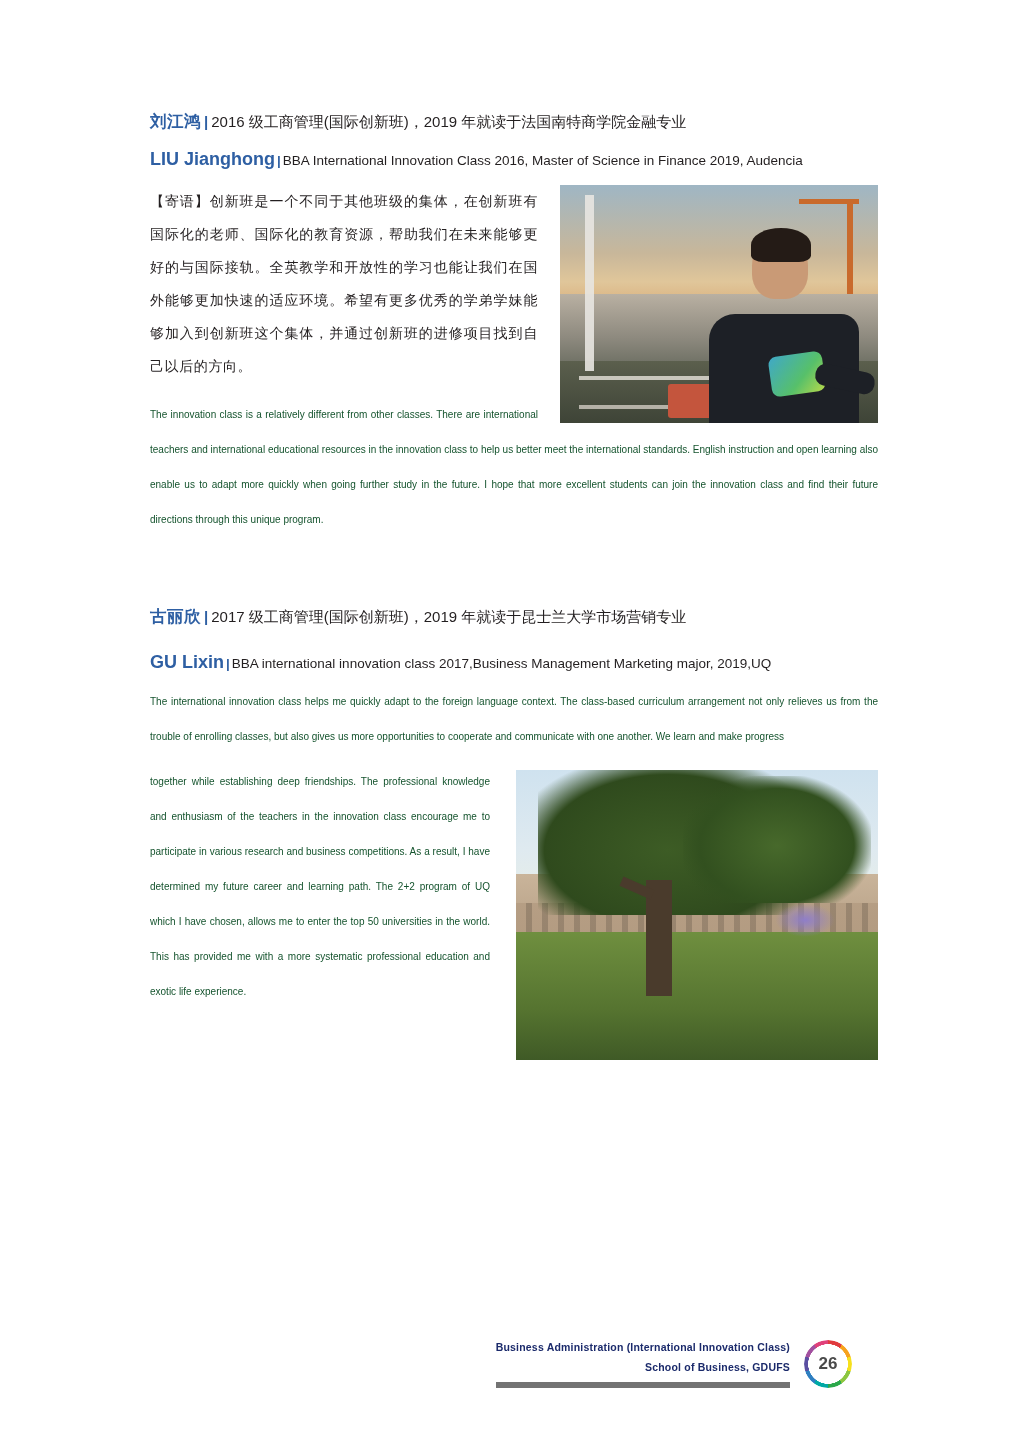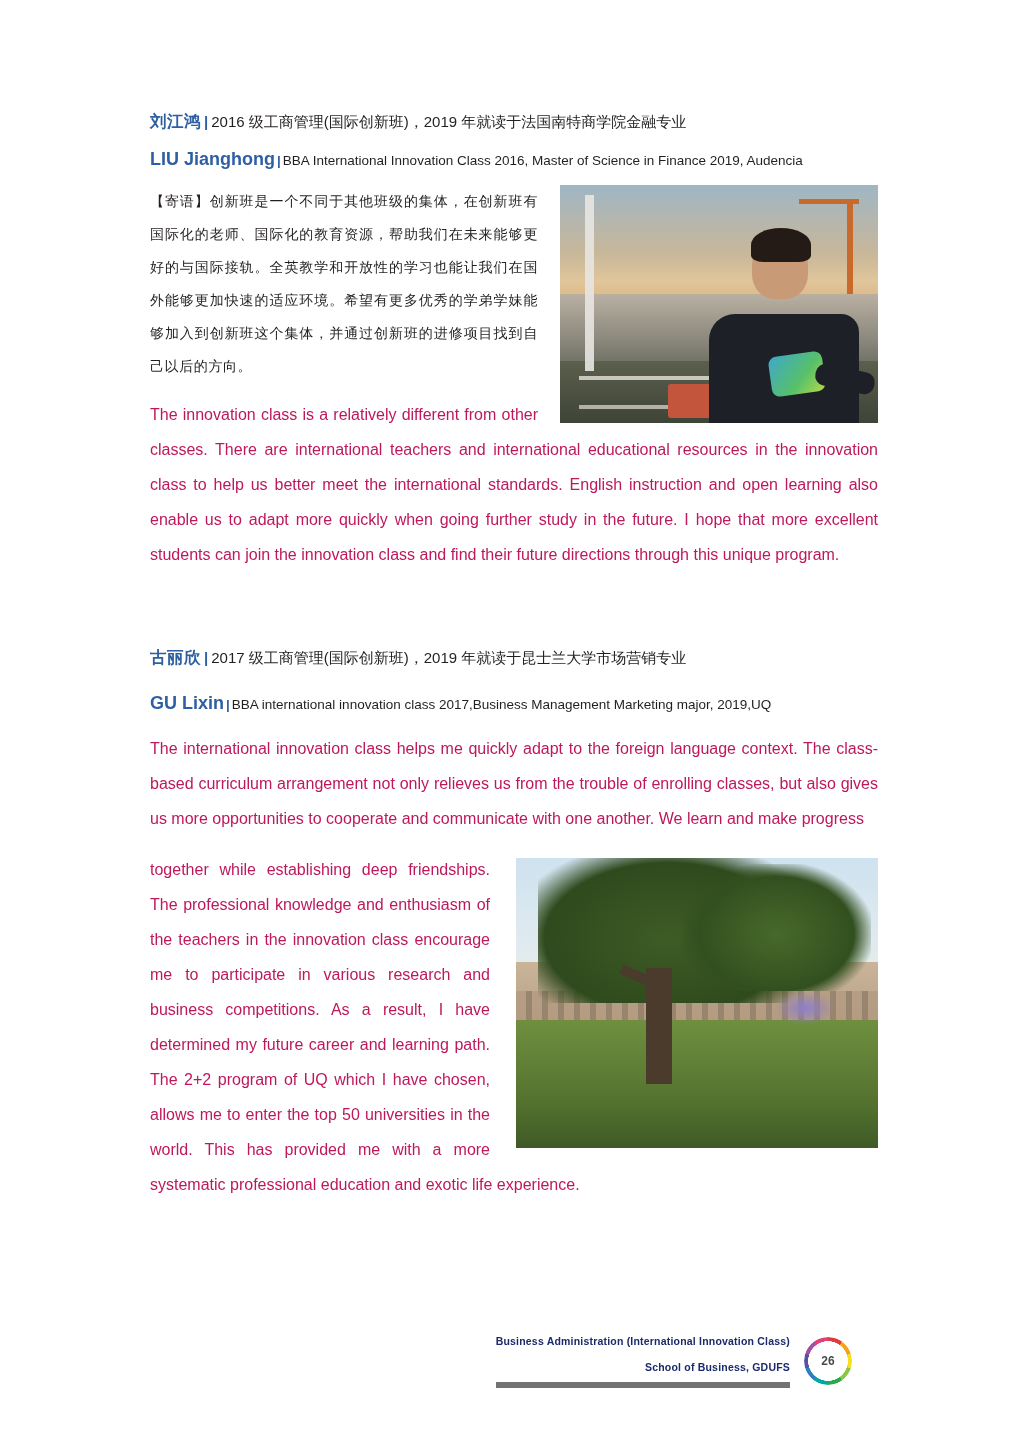--- a/index.html
+++ b/index.html
@@ -69,23 +69,23 @@
     font-family: "DejaVu Serif", "Liberation Serif", serif;
     font-size: 14px;
     line-height: 33px;
     color: #231f20;
     text-align: justify;
     letter-spacing: 0.6px;
   }
 
   
   .en-body {
-    font-size: 16px;
+    font-size: 10px;
     line-height: 35px;
-    color: #be185d;
+    color: #14532d;
     text-align: justify;
   }
 
   
   .entry1-floatwrap {
     position: relative;
   }
   .photo-1 {
     float: right;
     width: 318px;
@@ -238,41 +238,41 @@
     color: #1b2a6b;
     letter-spacing: .2px;
     line-height: 17px;
   }
   .footer-line2 {
     font-size: 10.5px;
     font-weight: bold;
     color: #1b2a6b;
     letter-spacing: .2px;
     line-height: 17px;
-    margin-top: 9px;
+    margin-top: 3px;
   }
   .page-badge {
     position: relative;
     width: 48px; height: 48px;
   }
   .page-badge .ring {
     position: absolute; left:0; top:0; width: 48px; height: 48px;
     border-radius: 50%;
     background:
       conic-gradient(#e03a3e 0deg 36deg, #f6a21d 36deg 72deg, #f6e01d 72deg 108deg,
                      #8cc63f 108deg 144deg, #2aa84a 144deg 180deg, #00a9a5 180deg 216deg,
                      #2e7fc1 216deg 252deg, #5b4fa2 252deg 288deg, #a2509f 288deg 324deg,
                      #e0417a 324deg 360deg);
     -webkit-mask: radial-gradient(circle, transparent 58%, #000 59%);
             mask: radial-gradient(circle, transparent 58%, #000 59%);
   }
   .page-badge .num {
     position: absolute; left:0; top:0; width: 48px; height: 48px;
     display: flex; align-items: center; justify-content: center;
-    font-size: 12px;
+    font-size: 17px;
     font-weight: bold;
     color: #4a4a4a;
   }
 </style>
 </head>
 <body>
 
 <div class="page">
   <div class="content">
 

